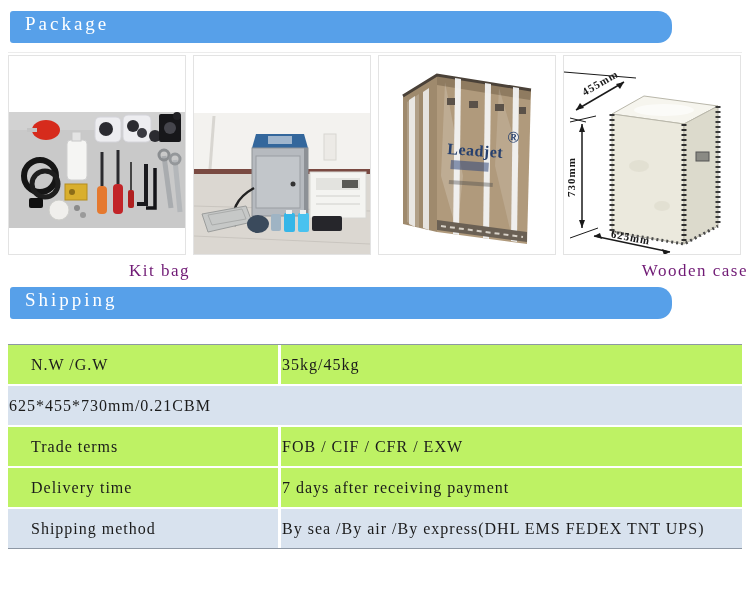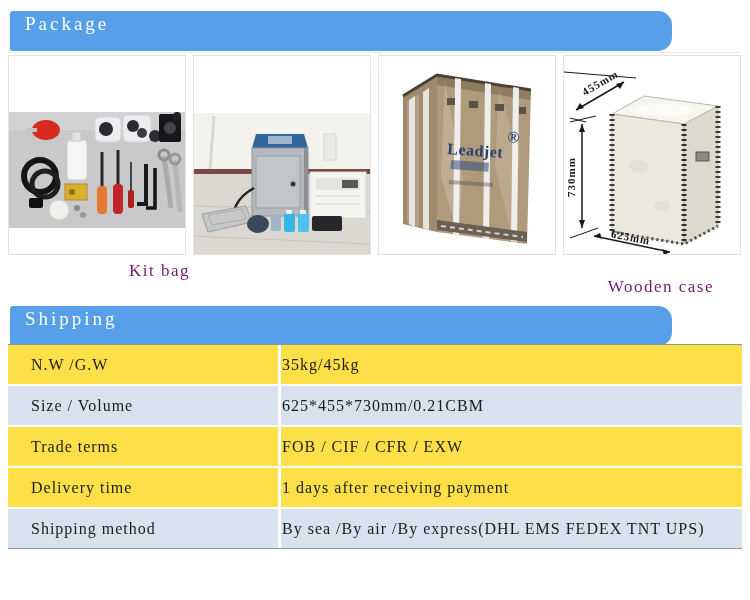--- a/index.html
+++ b/index.html
@@ -2,48 +2,48 @@
 <html><head>
 <meta charset="utf-8">
 <style>
   html,body{margin:0;padding:0;}
   body{
     width:750px;height:600px;position:relative;background:#ffffff;
     font-family:"Liberation Serif","DejaVu Serif",serif;
     overflow:hidden;
   }
   .section-bar{
-    position:absolute;left:10px;width:662px;height:40px;
+    position:absolute;left:10px;width:662px;height:32px;
     background:#57a0e9;border-radius:3px 14px 14px 3px;
     color:#ffffff;font-size:19px;line-height:26px;
     padding-left:15px;letter-spacing:3px;box-sizing:border-box;
   }
   #package-bar{top:11px;}
-  #shipping-bar{top:306px;}
+  #shipping-bar{top:287px;}
   .thin-rule{position:absolute;left:8px;width:734px;height:1px;background:#ececec;}
   #rule-under-package{top:52px;}
   .gallery{position:absolute;left:8px;top:55px;width:734px;display:flex;gap:7px;}
   .imgbox{
     width:178px;height:200px;background:#ffffff;
     border:1px solid #e3e3e3;box-sizing:border-box;overflow:hidden;
   }
   .imgbox svg{display:block;}
   .caption{
     position:absolute;top:261px;height:22px;width:182px;
     font-size:17px;color:#701a75;text-align:right;letter-spacing:1.5px;
   }
   #caption-kit-bag{left:8px;}
-  #caption-wooden-case{left:532px;margin-top:16px;}
+  #caption-wooden-case{left:566px;}
   .ship-table{
     position:absolute;left:8px;top:344px;width:734px;
     border-top:1px solid #8d97a4;border-bottom:1px solid #8d97a4;
   }
   .trow{display:flex;height:39px;}
   .trow + .trow{margin-top:2px;}
-  .trow.light{background:#fde047;}
+  .trow.light{background:#bef264;}
   .trow.dark{background:#d8e2ee;}
   .tlabel{
     width:273px;display:flex;align-items:center;
     padding-left:23px;box-sizing:border-box;border-right:3px solid #ffffff;
     font-size:16px;letter-spacing:1px;color:#1b1b1b;
   }
   .tvalue{
     flex:1;display:flex;align-items:center;
     padding-left:1px;font-size:16px;letter-spacing:1px;color:#1b1b1b;
   }
@@ -229,28 +229,27 @@
 <div class="caption" id="caption-wooden-case">Wooden case</div>
 
 <div class="section-bar" id="shipping-bar">Shipping</div>
 
 <div class="ship-table">
   <div class="trow light">
     <div class="tlabel">N.W /G.W</div>
     <div class="tvalue">35kg/45kg</div>
   </div>
   <div class="trow dark">
-    <div class="tlabel">Size / Volume</div>
     <div class="tvalue">625*455*730mm/0.21CBM</div>
   </div>
   <div class="trow light">
     <div class="tlabel">Trade terms</div>
     <div class="tvalue">FOB / CIF / CFR / EXW</div>
   </div>
   <div class="trow light">
     <div class="tlabel">Delivery time</div>
-    <div class="tvalue">1 days after receiving payment</div>
+    <div class="tvalue">7 days after receiving payment</div>
   </div>
   <div class="trow dark">
     <div class="tlabel">Shipping method</div>
     <div class="tvalue">By sea /By air /By express(DHL EMS FEDEX TNT UPS)</div>
   </div>
 </div>
 
 </body></html>

